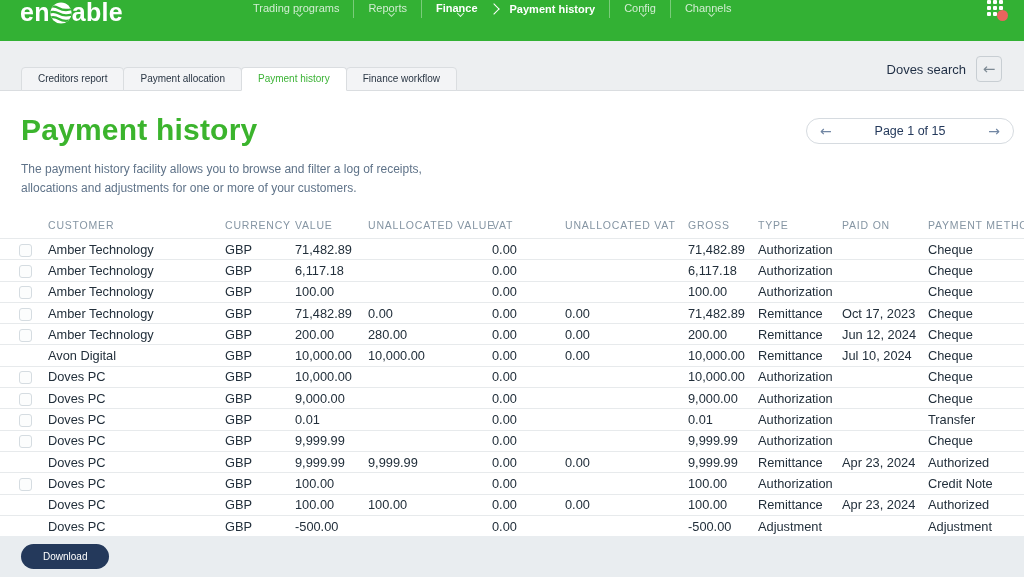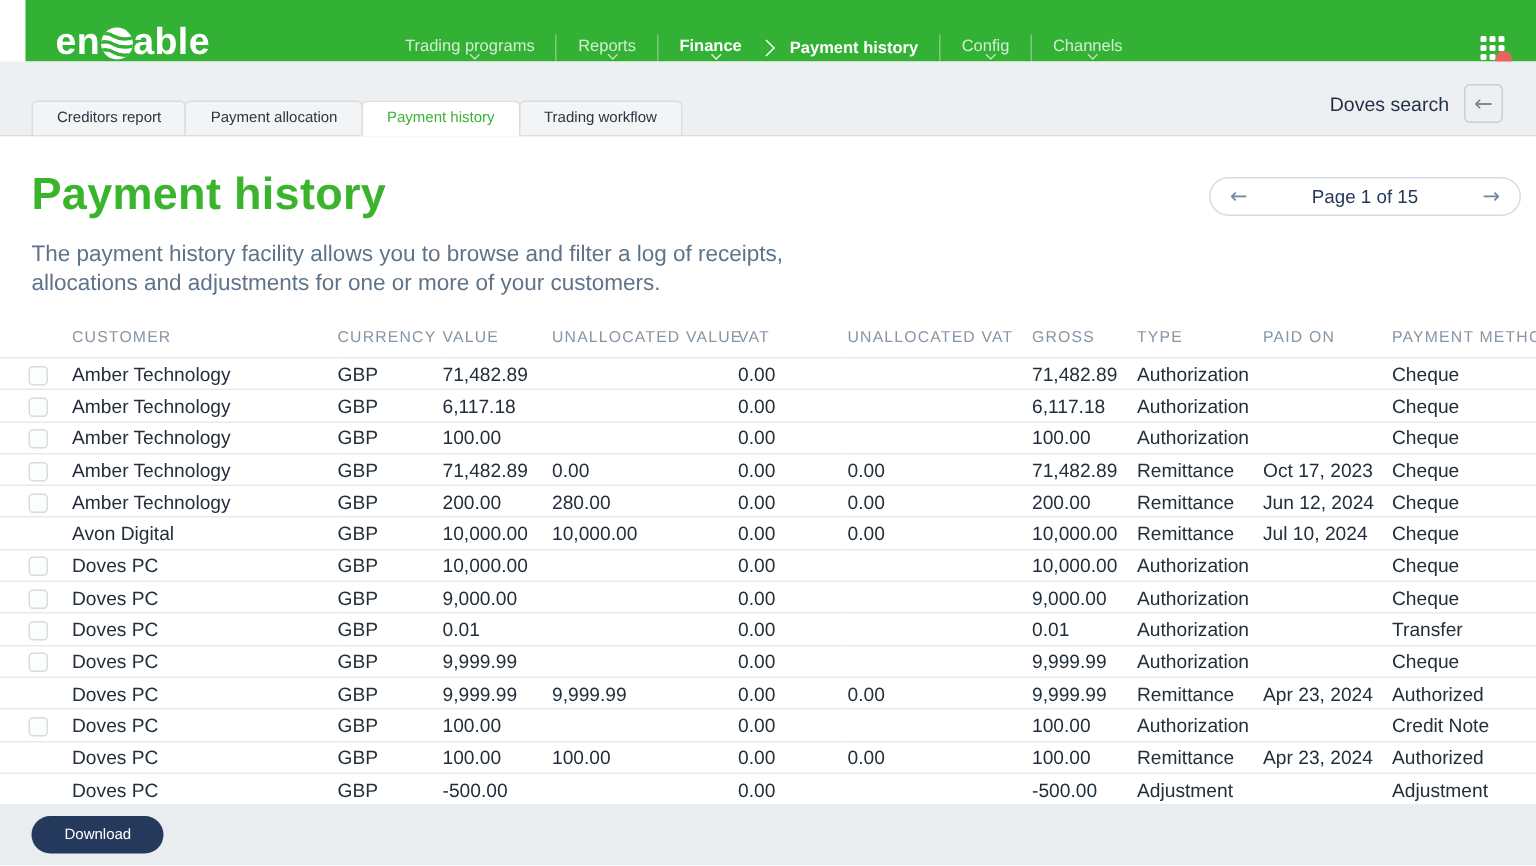--- a/index.html
+++ b/index.html
@@ -10,21 +10,21 @@
   *{box-sizing:border-box;}
   html,body{margin:0;padding:0;}
   body{
     width:1024px;height:577px;overflow:hidden;background:#fff;
     font-family:"Liberation Sans",sans-serif;color:var(--text);
     display:flex;flex-direction:column;
   }
   
   .app-header{
     height:41px;flex:0 0 41px;background:var(--green);
-    display:flex;align-items:flex-end;padding:0 20px;margin-left:17px;
+    display:flex;align-items:flex-start;padding:0 20px;
   }
   .logo{display:flex;align-items:center;color:#fff;font-size:25px;font-weight:700;letter-spacing:.3px;line-height:1;}
   .logo svg{margin:1px -1px 0 -1px;display:block;}
   .main-nav{display:flex;align-items:center;margin-left:116px;}
   .nav-item{
     display:flex;align-items:center;padding:0 14px;font-size:11px;
     color:rgba(255,255,255,.78);cursor:pointer;white-space:nowrap;flex-direction:column;
   }
   .nav-item.active{color:#fff;font-weight:600;}
   .chev{
@@ -66,21 +66,21 @@
   .page-title{
     margin:21px 0 0 21px;font-size:30px;font-weight:800;color:var(--title-green);
     letter-spacing:.2px;line-height:35px;
   }
   .pagination{
     position:absolute;top:27px;right:10px;width:208px;height:26px;background:#fff;
     border:1px solid #d6dbe0;border-radius:13px;display:flex;align-items:center;
     justify-content:space-between;padding:0 13px;color:var(--navy);font-size:12.5px;
   }
   .pg-arrow{color:#7186a3;font-size:14px;cursor:pointer;font-family:"DejaVu Sans",sans-serif;line-height:1;}
-  .page-desc{margin:13px 0 0 21px;font-size:15px;line-height:19px;color:var(--muted);}
+  .page-desc{margin:13px 0 0 21px;font-size:12px;line-height:19px;color:var(--muted);}
   
   table{border-collapse:collapse;table-layout:fixed;width:1024px;margin-top:21px;}
   th{
     font-size:10.5px;font-weight:500;letter-spacing:.8px;color:var(--hdr-gray);
     text-align:left;text-transform:uppercase;padding:0 0 7px 0;white-space:nowrap;
     border-bottom:1px solid var(--row-border);
   }
   td{
     height:21.3px;padding:0;font-size:12.8px;color:var(--text);white-space:nowrap;
     overflow:hidden;border-bottom:1px solid var(--row-border);vertical-align:middle;
@@ -165,21 +165,21 @@
     </div>
     <span class="apps-badge"></span>
   </div>
 </header>
 
 <div class="tabstrip">
   <div class="tabs">
       <span class="tab">Creditors report</span>
       <span class="tab">Payment allocation</span>
       <span class="tab active">Payment history</span>
-      <span class="tab">Trading workflow</span>
+      <span class="tab">Finance workflow</span>
     </div>
   <div class="show-search">
     <span class="show-search-label">Doves search</span>
     <button class="search-arrow-btn">
       <span>←</span>
     </button>
   </div>
 </div>
 
 <main>

